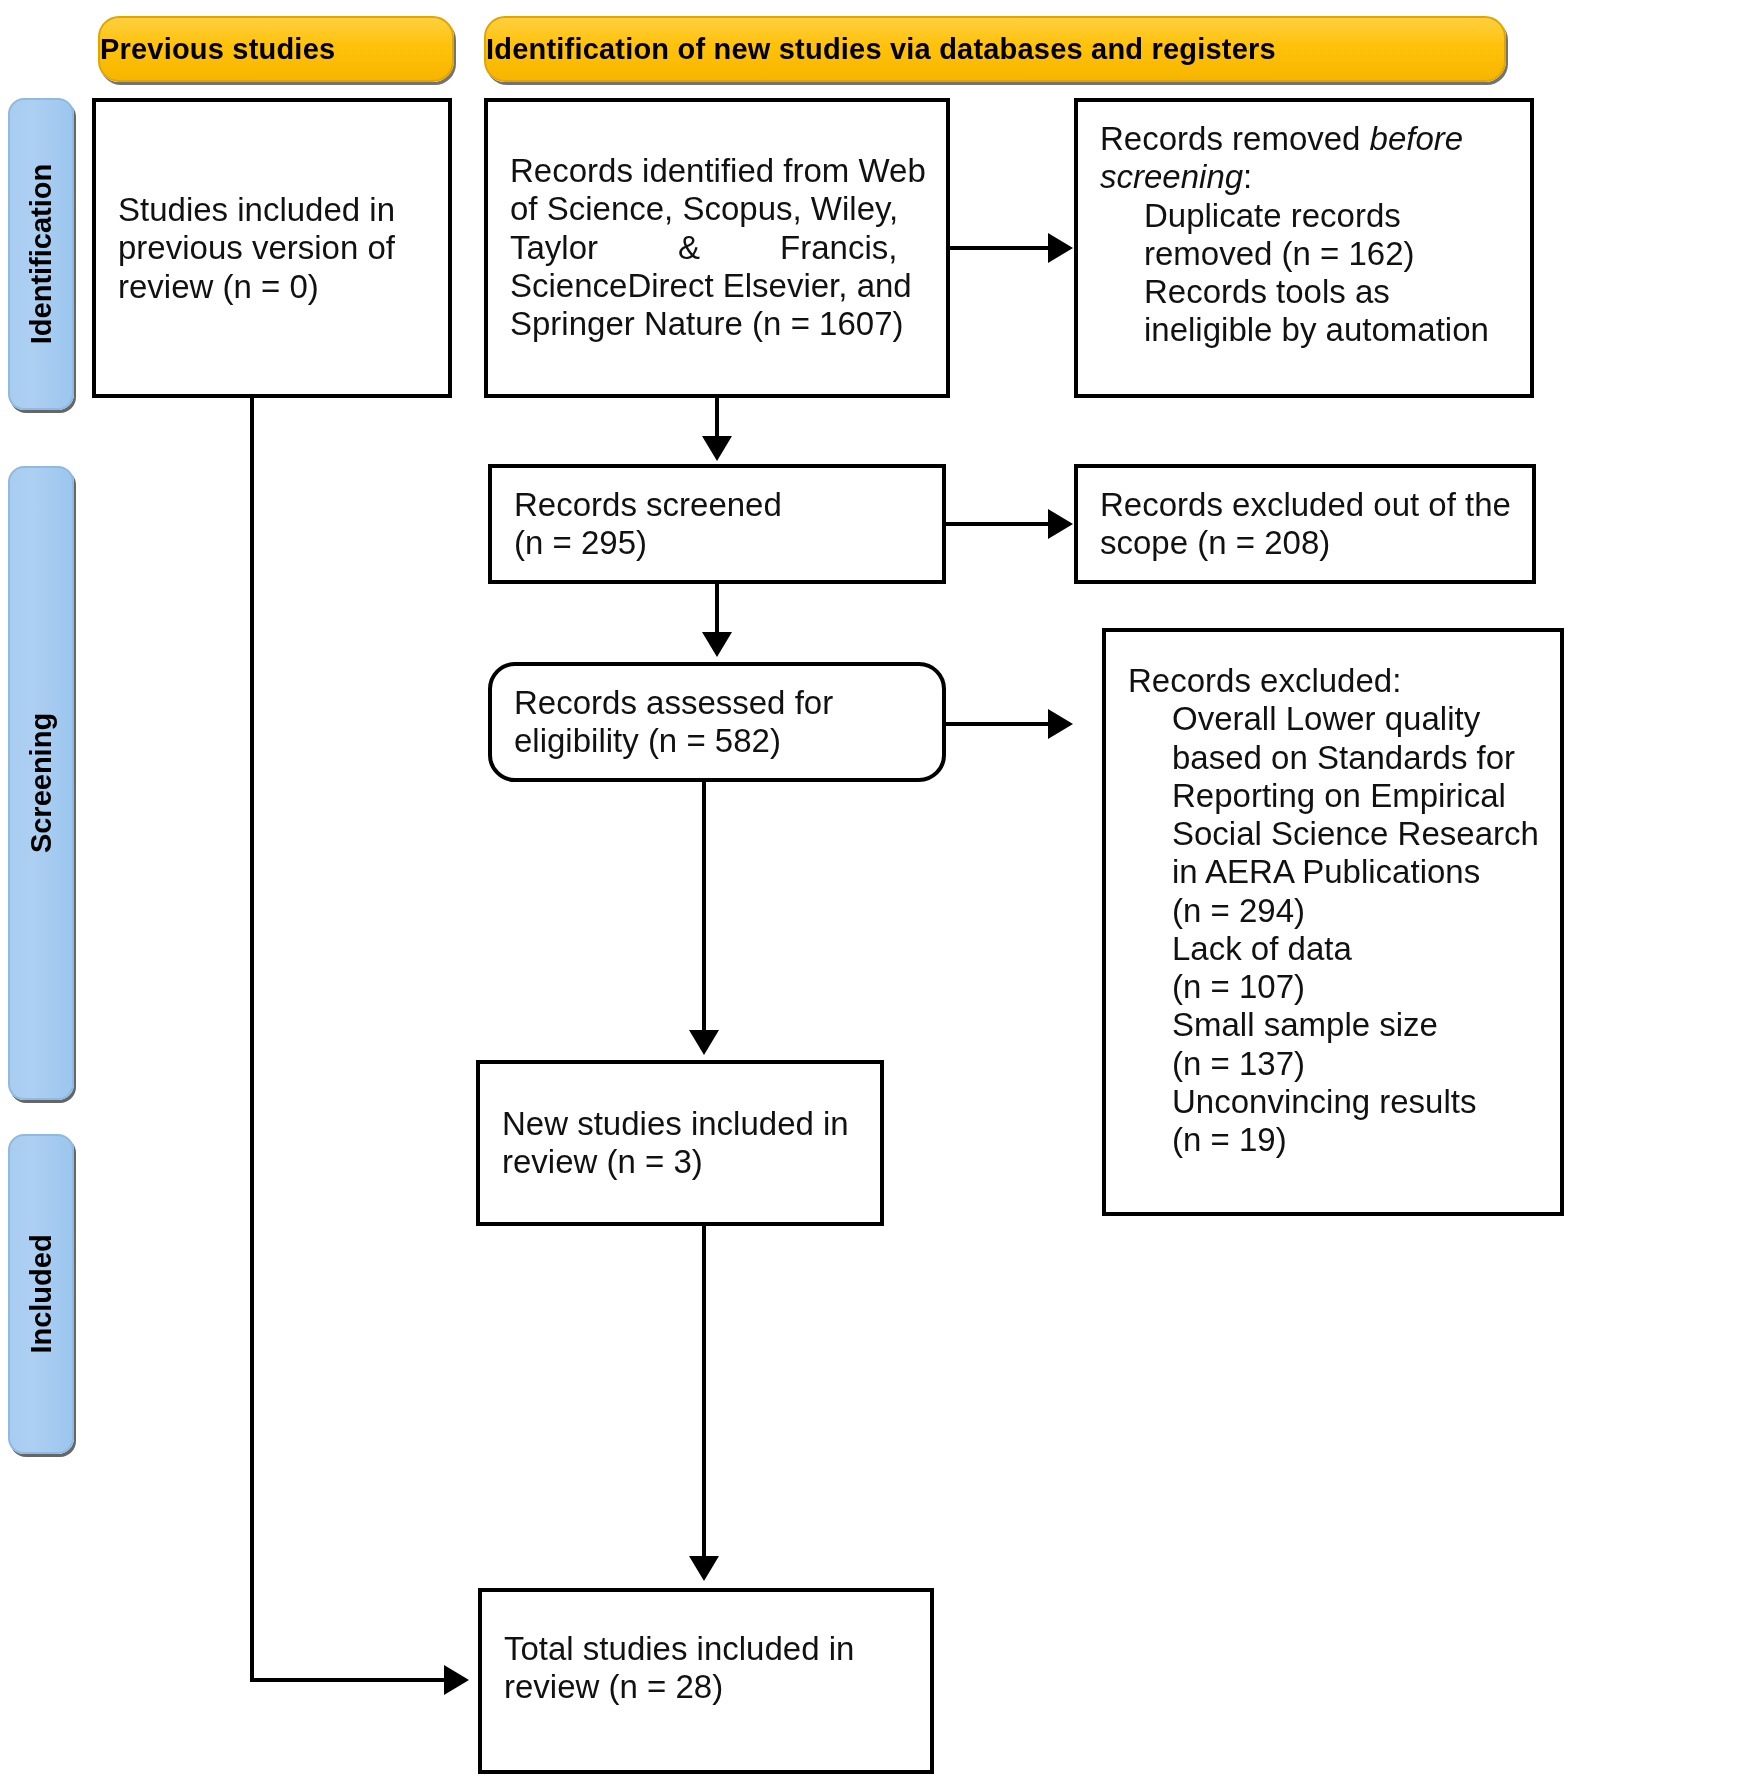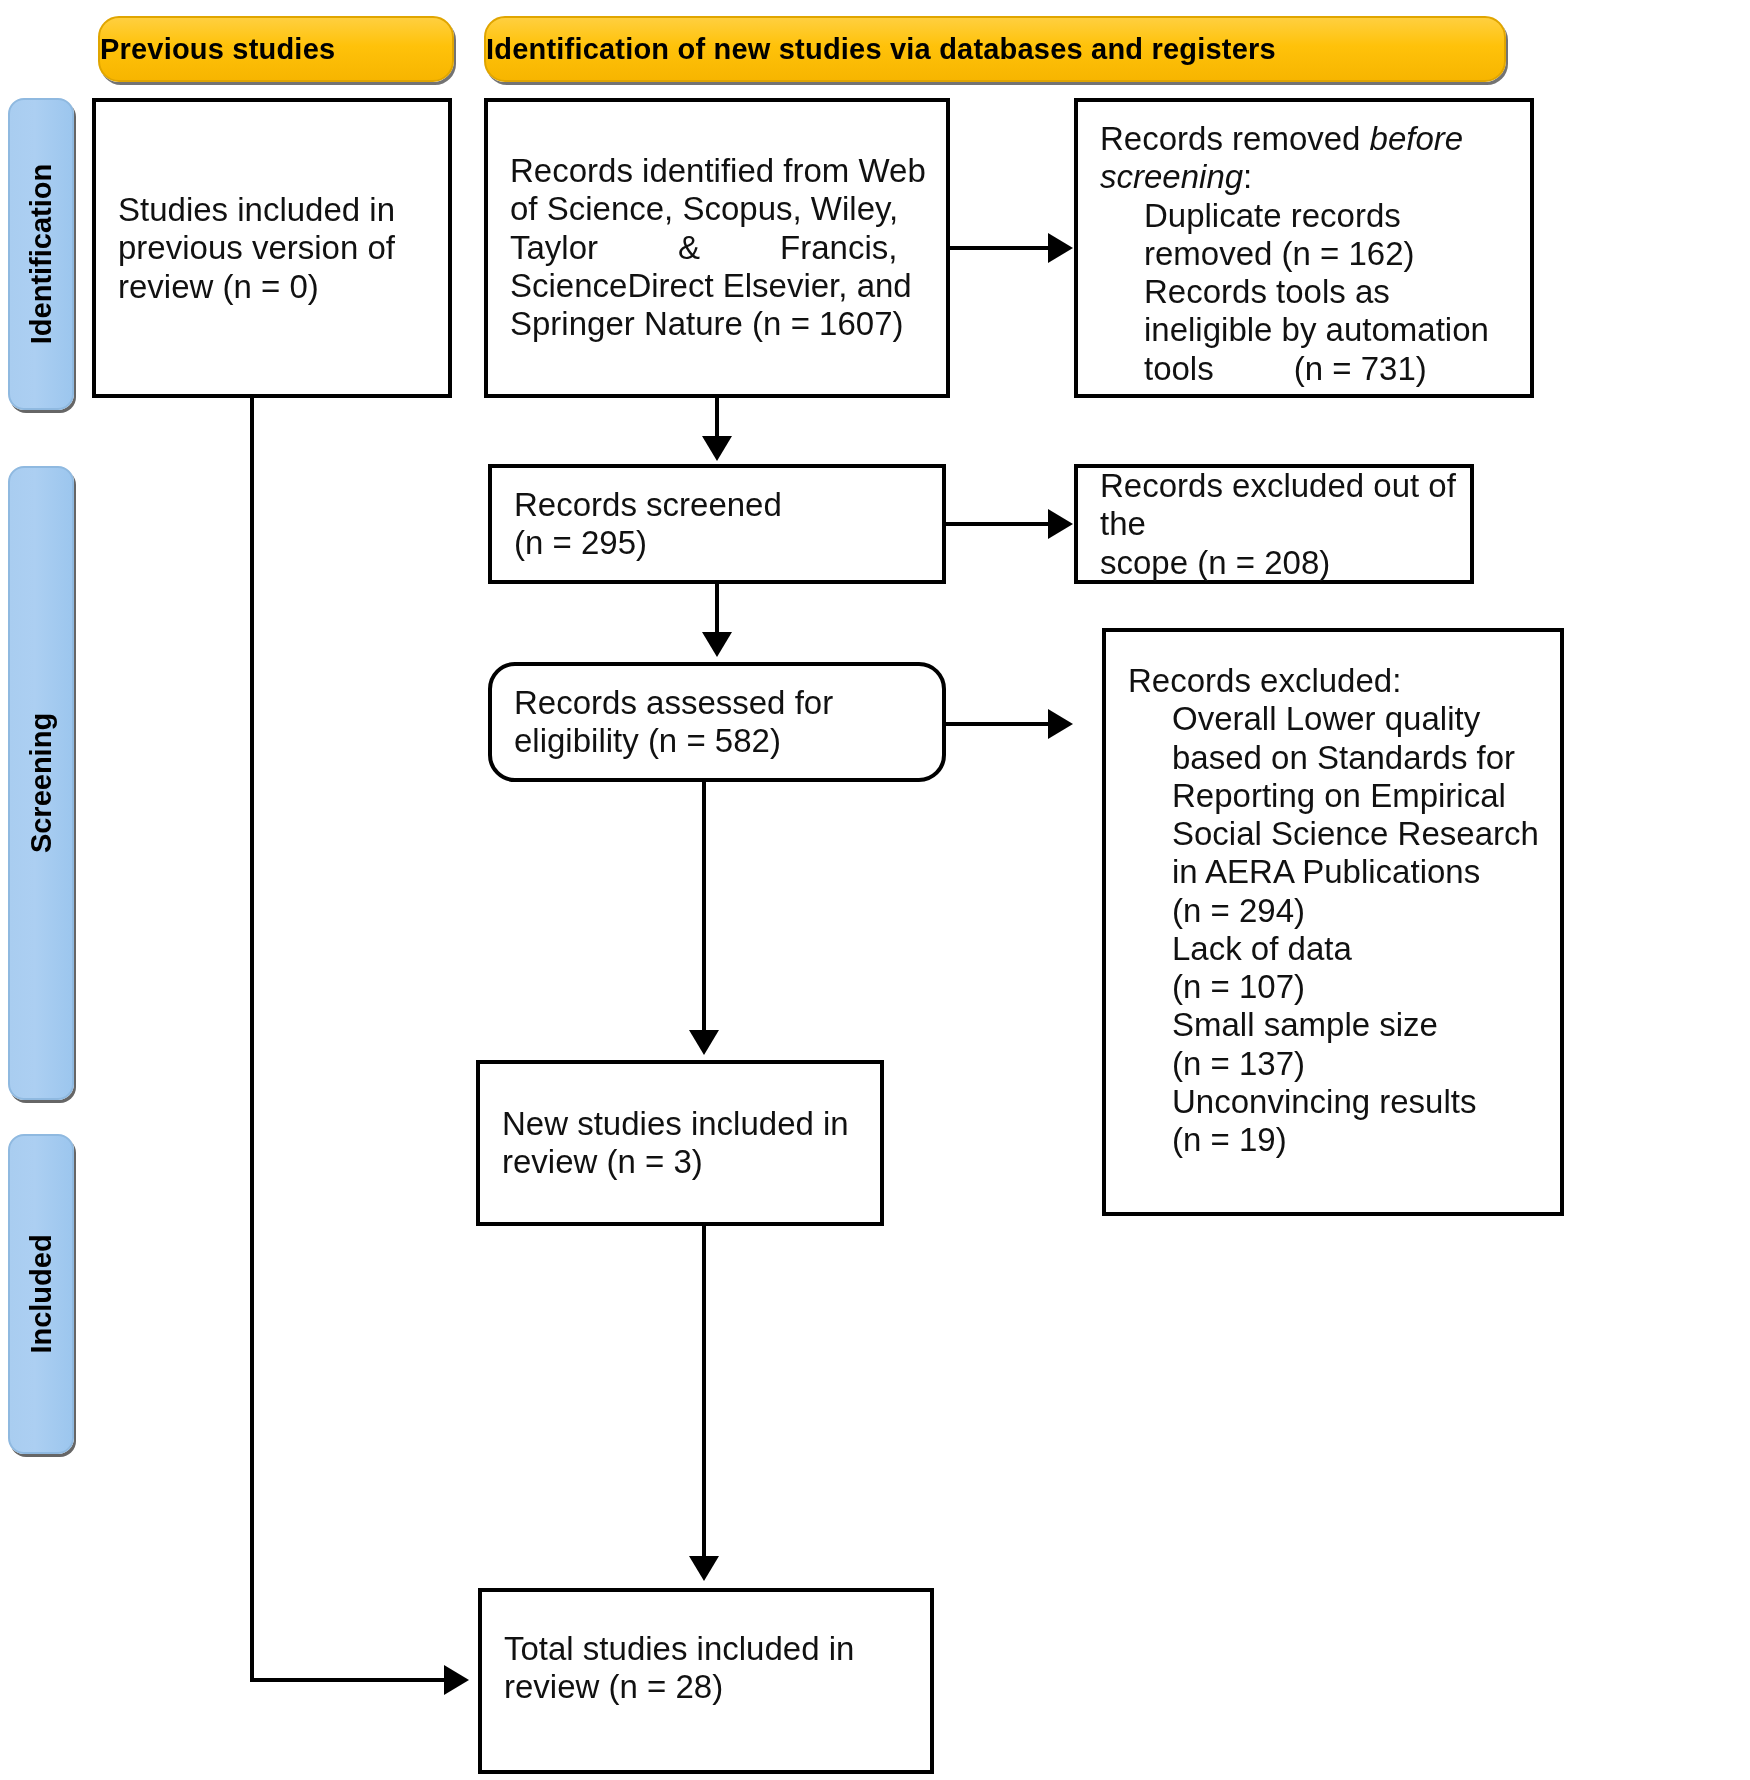--- a/index.html
+++ b/index.html
@@ -157,32 +157,31 @@
   </div>
 
   <div class="box" style="left:1074px; top:98px; width:460px; height:300px;">
     <div class="box-text" style="top:18px;">
       <span>Records removed </span><span class="ital">before</span><br>
       <span class="ital">screening</span><span>:</span><br>
       <span class="indent">Duplicate records</span>
       <span class="indent">removed (n = 162)</span>
       <span class="indent">Records tools as</span>
       <span class="indent">ineligible by automation</span>
-      <span class="indent"><span>tools</span><span class="wide-gap"></span><span>(n = 731)</span></span>
     </div>
   </div>
 
   <div class="box" style="left:488px; top:464px; width:458px; height:120px;">
     <div class="box-text centered-v">
       <span>Records screened</span><br>
       <span>(n = 295)</span>
     </div>
   </div>
 
-  <div class="box" style="left:1074px; top:464px; width:400px; height:120px;">
+  <div class="box" style="left:1074px; top:464px; width:462px; height:120px;">
     <div class="box-text centered-v">
       <span>Records excluded out of the</span><br>
       <span>scope (n = 208)</span>
     </div>
   </div>
 
   <div class="box" style="left:488px; top:662px; width:458px; height:120px;border-radius:27px;">
     <div class="box-text centered-v">
       <span>Records assessed for</span><br>
       <span>eligibility (n = 582)</span>

